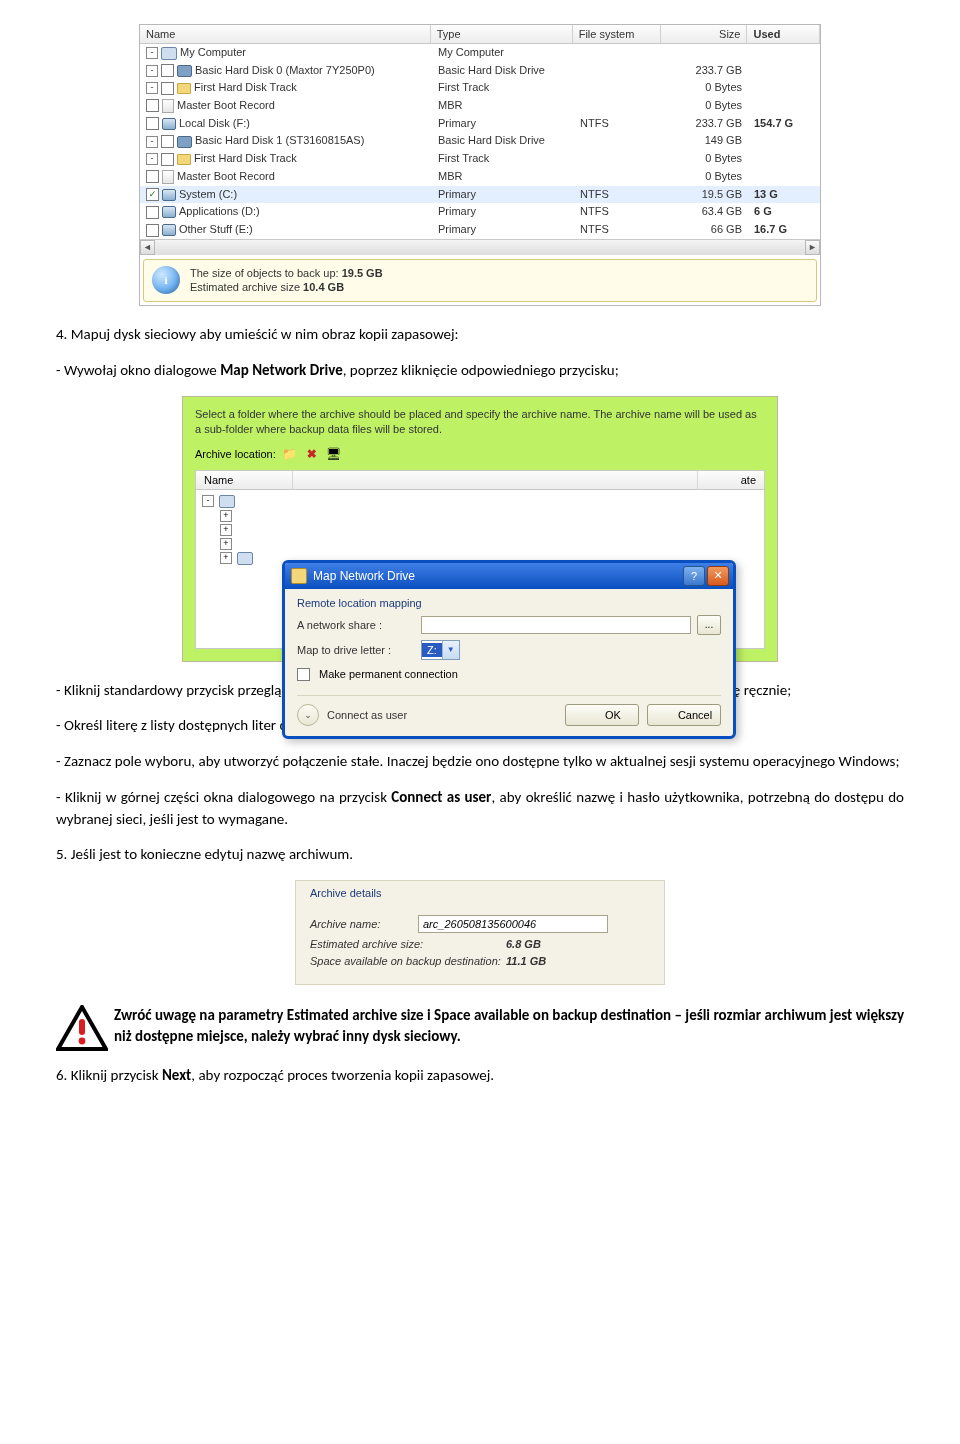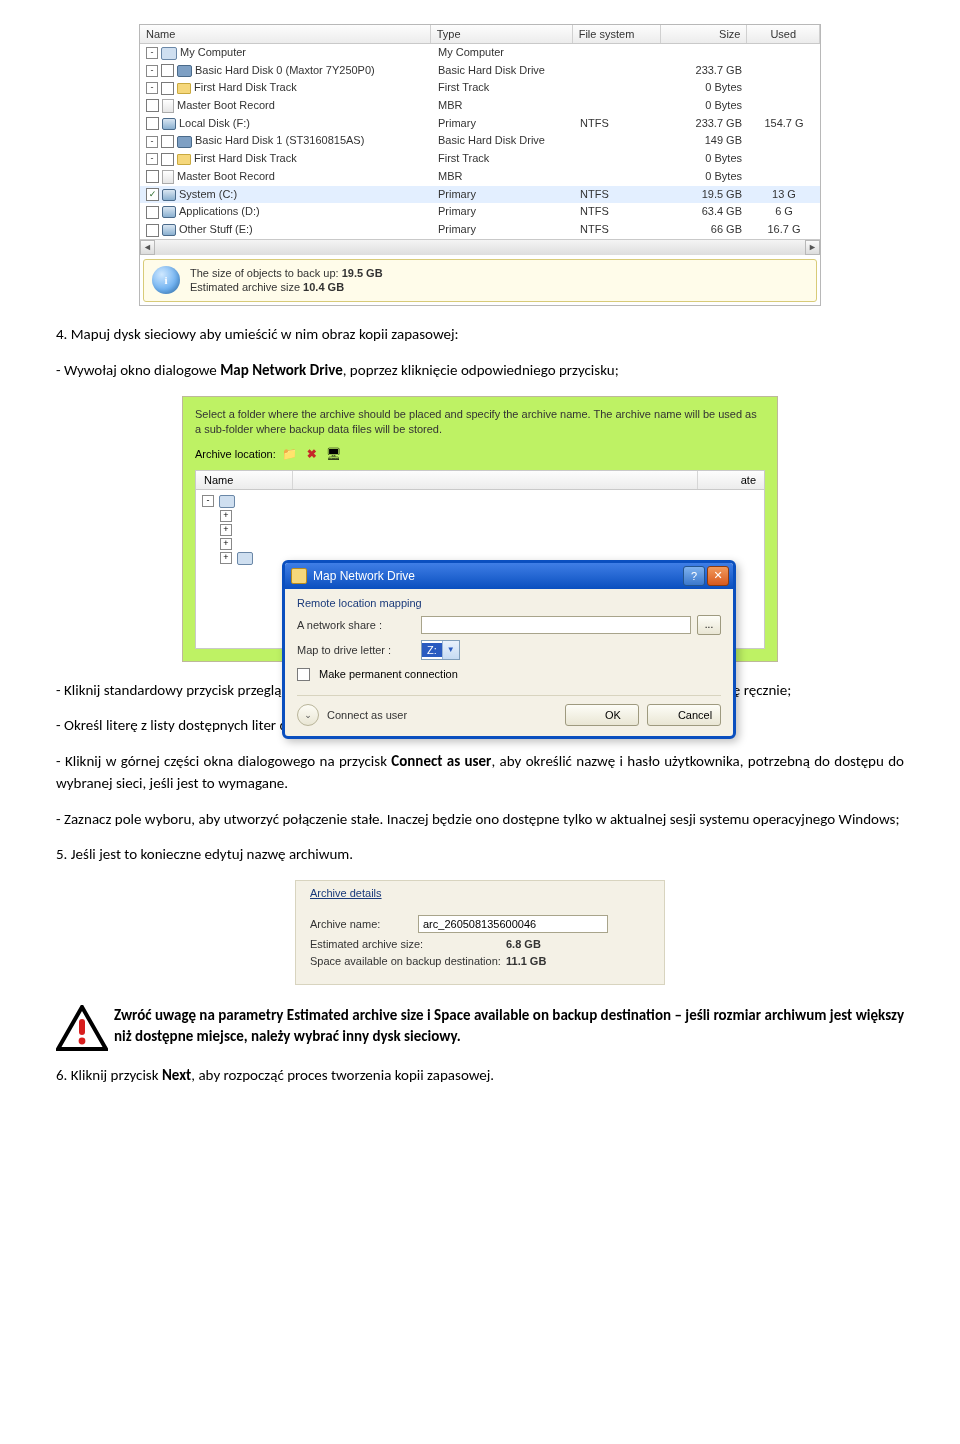--- a/index.html
+++ b/index.html
@@ -39,21 +39,21 @@
   }
   .wt-body .row {
     display: flex;
     padding: 1px 0;
   }
   .wt-body .col { padding: 1px 6px; }
   .c-name { width: 280px; }
   .c-type { width: 130px; }
   .c-fs   { width: 76px; }
   .c-size { width: 74px; text-align: right; }
-  .c-used { width: 60px; text-align: center; }
+  .c-used { width: 60px; text-align: left; font-weight: bold; }
   .indent1 { padding-left: 20px; }
   .indent2 { padding-left: 44px; }
   .indent3 { padding-left: 68px; }
   .tree-ico {
     display: inline-block;
     width: 10px; height: 10px;
     border: 1px solid #888;
     text-align: center;
     line-height: 8px;
     font-size: 9px;
@@ -299,22 +299,22 @@
     display:inline-block;
     text-align:left;
     font-family: Tahoma, Arial, sans-serif;
     font-size: 11px;
     background:#f4f1e6;
     border:1px solid #d8d4bf;
     padding: 4px 14px 12px 14px;
     width: 340px;
     color:#333;
   }
-  .arch-details .sec-title { color:#1a3a7a; margin:2px 0 16px 0;text-decoration:underline; }
-  .arch-details .arow { display:flex; align-items:center; margin:5px 0; }
+  .arch-details .sec-title { color:#1a3a7a; margin:2px 0 16px 0; }
+  .arch-details .arow { display:flex; align-items:center; margin:5px 0;font-style:italic; }
   .arch-details .aname-lbl { width:108px; }
   .arch-details input[type=text]{
     border:1px solid #a8a48b; padding:2px 4px; font:inherit; background:#fff;
     width: 180px;
   }
   .arch-details .stat-lbl { width: 196px; }
   .arch-details .stat-val { font-weight:bold; }
 
   
   p.para { margin: 14px 0; line-height: 1.45; text-align: justify; }
@@ -512,24 +512,24 @@
               <button class="std-btn">Cancel</button>
             </div>
           </div>
         </div>
       </div>
     </div>
   </div>
 
   <p class="para">- Kliknij standardowy przycisk przeglądania […], aby wybrać wymagany udział sieciowy lub podaj do niego ścieżkę ręcznie;</p>
   <p class="para">- Określ literę z listy dostępnych liter dysków;</p>
+  <p class="para">- Zaznacz pole wyboru, aby utworzyć połączenie stałe. Inaczej będzie ono dostępne tylko w aktualnej sesji systemu operacyjnego Windows;</p>
   <p class="para">
     <span>- Kliknij w górnej części okna dialogowego na przycisk </span><span class="bold">Connect as user</span><span>, aby określić nazwę i hasło użytkownika, potrzebną do dostępu do wybranej sieci, jeśli jest to wymagane.</span>
   </p>
-  <p class="para">- Zaznacz pole wyboru, aby utworzyć połączenie stałe. Inaczej będzie ono dostępne tylko w aktualnej sesji systemu operacyjnego Windows;</p>
   <p class="para">5. Jeśli jest to konieczne edytuj nazwę archiwum.</p>
 
   <div class="img-holder">
     <div class="arch-details">
       <div class="sec-title">Archive details</div>
       <div class="arow">
         <span class="aname-lbl">Archive name:</span>
         <input type="text" value="arc_260508135600046" style="">
       </div>
       <div class="arow">

